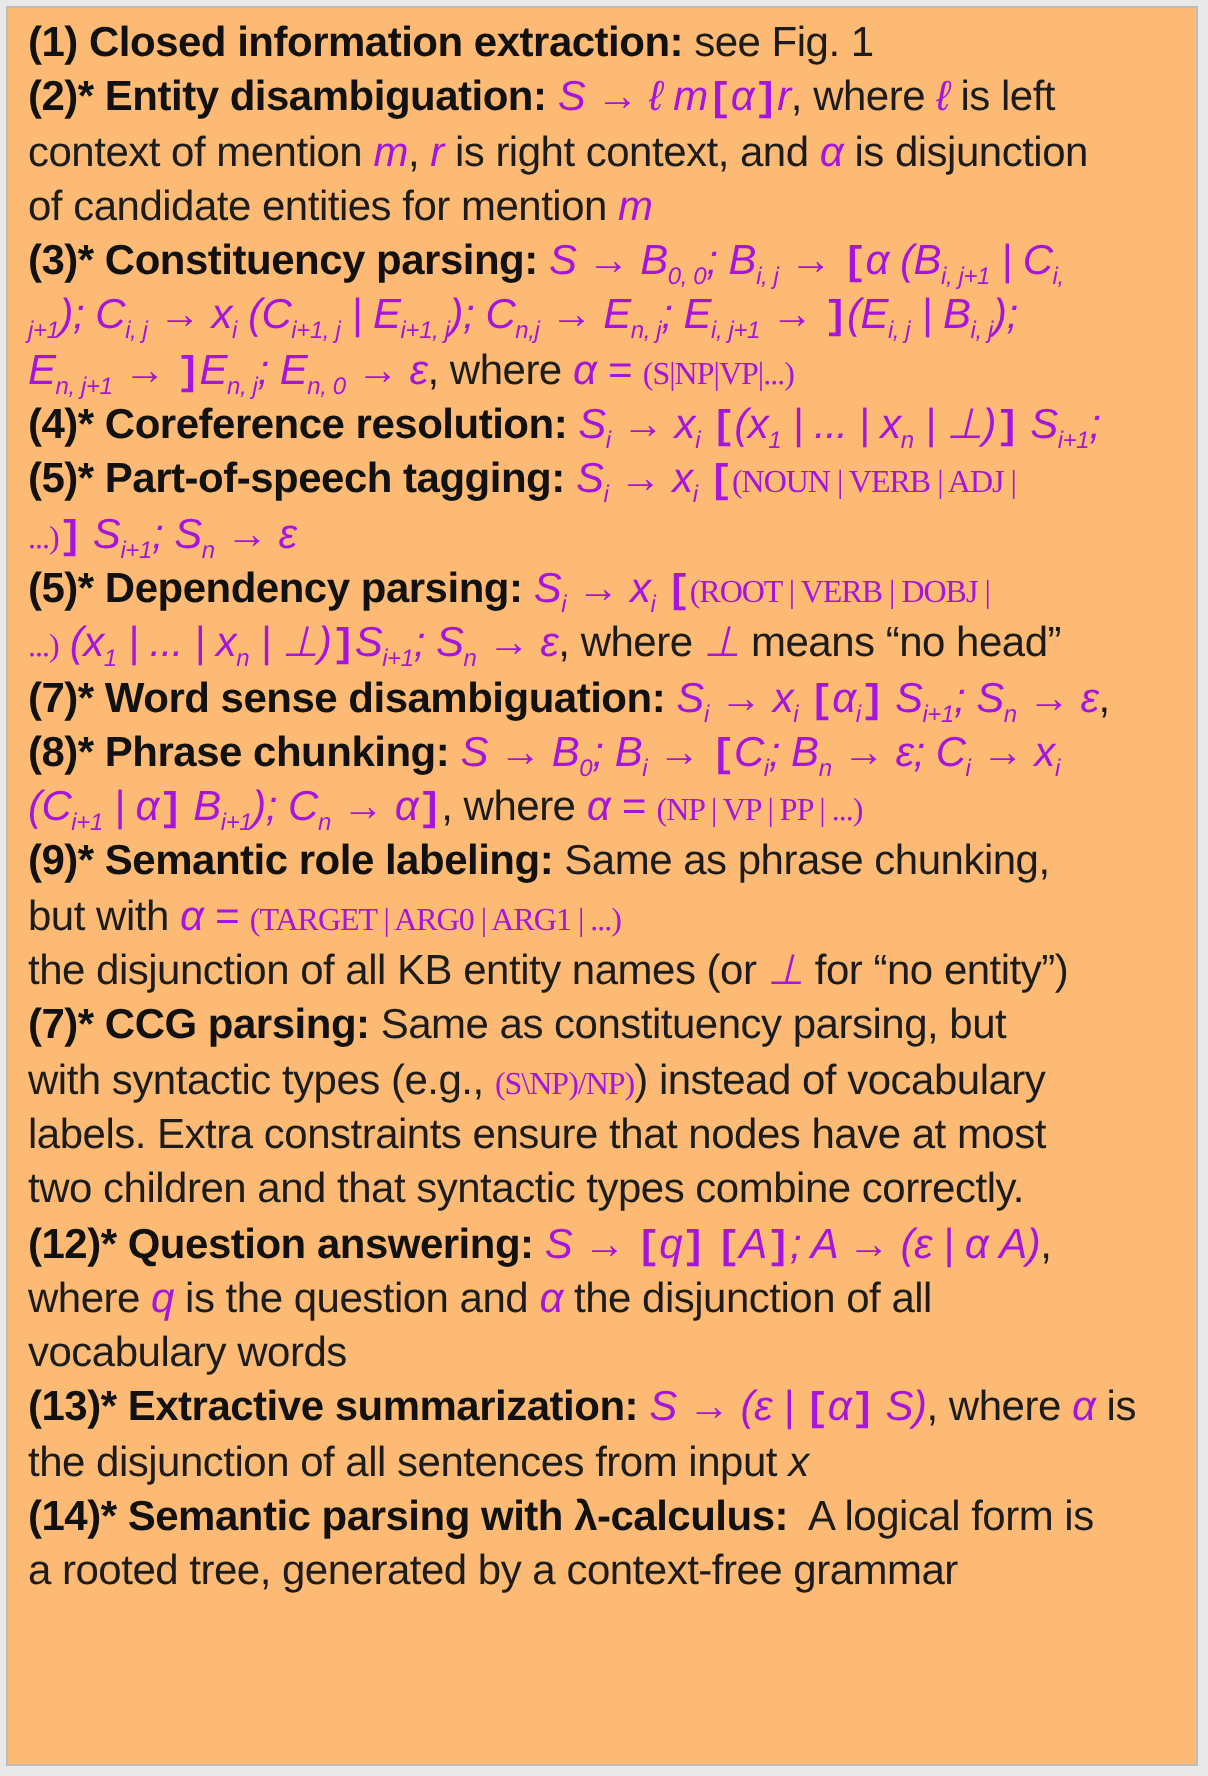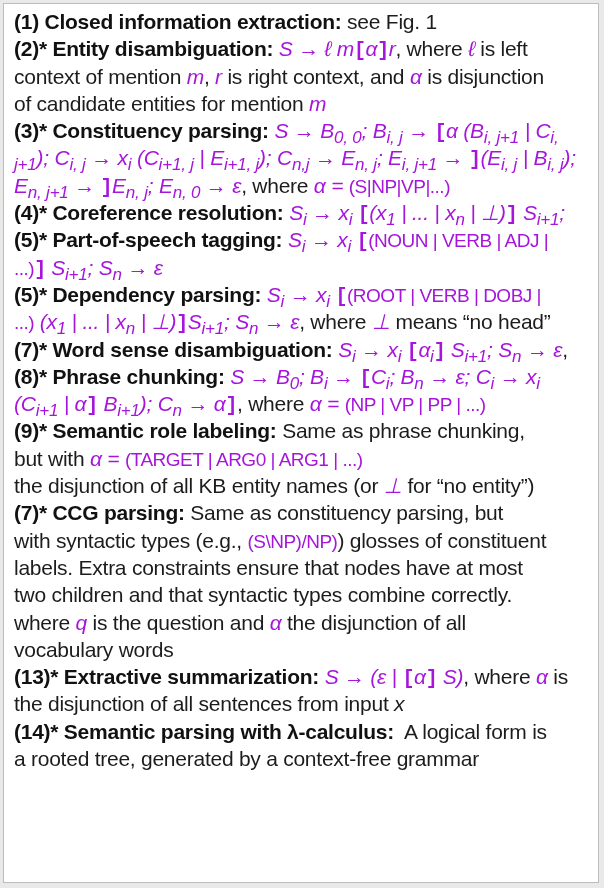--- a/index.html
+++ b/index.html
@@ -27,60 +27,61 @@
     color:#1c1c1c;
     letter-spacing:-0.25px;
   }
   
   .sg-h{font-weight:bold;color:#111;}
   .sg-t{color:#1c1c1c;}
   .sg-ti{color:#1c1c1c;font-style:italic;}
   .sg-m{color:var(--accent,#a615db);font-style:italic;}
   .sg-ms{
     color:var(--accent,#a615db);font-style:italic;
-    font-size:17px;vertical-align:-5px;letter-spacing:-0.2px;
+    font-size:12px;vertical-align:-5px;letter-spacing:-0.2px;
   }
   .sg-c{
     color:var(--accent,#a615db);
-    font-family:Liberation Sans, sans-serif;
-    font-size:19px;letter-spacing:-0.5px;
+    font-family:Liberation Serif, serif;
+    font-size:16px;letter-spacing:-0.5px;
   }
   .sg-cb{
     color:var(--accent,#a615db);
     font-family:"Liberation Mono","DejaVu Sans Mono",monospace;
     font-weight:bold;font-size:20px;letter-spacing:-0.5px;
   }
 </style>
 </head>
 <body style="background: rgb(233, 233, 233);">
 
-<div class="panel" style="background: #ffffff; border-color: rgb(188, 188, 188);">
+<div class="panel" style="background: #fdba74; border-color: rgb(188, 188, 188);">
   <div>
       <div class="line"><span class="sg-h">(1) Closed information extraction:</span><span class="sg-t"> see Fig. 1</span></div>
       <div class="line"><span class="sg-h">(2)* Entity disambiguation:</span><span class="sg-t"> </span><span class="sg-m">S → ℓ m</span><span class="sg-cb">[</span><span class="sg-m">α</span><span class="sg-cb">]</span><span class="sg-m">r</span><span class="sg-t">, where </span><span class="sg-m">ℓ</span><span class="sg-t"> is left</span></div>
       <div class="line"><span class="sg-t">context of mention </span><span class="sg-m">m</span><span class="sg-t">, </span><span class="sg-m">r</span><span class="sg-t"> is right context, and </span><span class="sg-m">α</span><span class="sg-t"> is disjunction</span></div>
       <div class="line"><span class="sg-t">of candidate entities for mention </span><span class="sg-m">m</span></div>
       <div class="line"><span class="sg-h">(3)* Constituency parsing:</span><span class="sg-t"> </span><span class="sg-m">S → B</span><span class="sg-ms">0, 0</span><span class="sg-m">; B</span><span class="sg-ms">i, j</span><span class="sg-m"> → </span><span class="sg-cb">[</span><span class="sg-m">α (B</span><span class="sg-ms">i, j+1</span><span class="sg-m"> | C</span><span class="sg-ms">i,</span></div>
       <div class="line"><span class="sg-ms">j+1</span><span class="sg-m">); C</span><span class="sg-ms">i, j</span><span class="sg-m"> → x</span><span class="sg-ms">i</span><span class="sg-m"> (C</span><span class="sg-ms">i+1, j</span><span class="sg-m"> | E</span><span class="sg-ms">i+1, j</span><span class="sg-m">); C</span><span class="sg-ms">n,j</span><span class="sg-m"> → E</span><span class="sg-ms">n, j</span><span class="sg-m">; E</span><span class="sg-ms">i, j+1</span><span class="sg-m"> → </span><span class="sg-cb">]</span><span class="sg-m">(E</span><span class="sg-ms">i, j</span><span class="sg-m"> | B</span><span class="sg-ms">i, j</span><span class="sg-m">);</span></div>
       <div class="line"><span class="sg-m">E</span><span class="sg-ms">n, j+1</span><span class="sg-m"> → </span><span class="sg-cb">]</span><span class="sg-m">E</span><span class="sg-ms">n, j</span><span class="sg-m">; E</span><span class="sg-ms">n, 0</span><span class="sg-m"> → ε</span><span class="sg-t">, where </span><span class="sg-m">α = </span><span class="sg-c">(S|NP|VP|...)</span></div>
       <div class="line"><span class="sg-h">(4)* Coreference resolution:</span><span class="sg-t"> </span><span class="sg-m">S</span><span class="sg-ms">i</span><span class="sg-m"> → x</span><span class="sg-ms">i</span><span class="sg-m"> </span><span class="sg-cb">[</span><span class="sg-m">(x</span><span class="sg-ms">1</span><span class="sg-m"> | ... | x</span><span class="sg-ms">n</span><span class="sg-m"> | ⊥)</span><span class="sg-cb">]</span><span class="sg-m"> S</span><span class="sg-ms">i+1</span><span class="sg-m">;</span></div>
       <div class="line"><span class="sg-h">(5)* Part-of-speech tagging:</span><span class="sg-t"> </span><span class="sg-m">S</span><span class="sg-ms">i</span><span class="sg-m"> → x</span><span class="sg-ms">i</span><span class="sg-m"> </span><span class="sg-cb">[</span><span class="sg-c">(NOUN | VERB | ADJ |</span></div>
       <div class="line"><span class="sg-c">...)</span><span class="sg-cb">]</span><span class="sg-m"> S</span><span class="sg-ms">i+1</span><span class="sg-m">; S</span><span class="sg-ms">n</span><span class="sg-m"> → ε</span></div>
       <div class="line"><span class="sg-h">(5)* Dependency parsing:</span><span class="sg-t"> </span><span class="sg-m">S</span><span class="sg-ms">i</span><span class="sg-m"> → x</span><span class="sg-ms">i</span><span class="sg-m"> </span><span class="sg-cb">[</span><span class="sg-c">(ROOT | VERB | DOBJ |</span></div>
       <div class="line"><span class="sg-c">...)</span><span class="sg-m"> (x</span><span class="sg-ms">1</span><span class="sg-m"> | ... | x</span><span class="sg-ms">n</span><span class="sg-m"> | ⊥)</span><span class="sg-cb">]</span><span class="sg-m">S</span><span class="sg-ms">i+1</span><span class="sg-m">; S</span><span class="sg-ms">n</span><span class="sg-m"> → ε</span><span class="sg-t">, where </span><span class="sg-m">⊥</span><span class="sg-t"> means “no head”</span></div>
       <div class="line"><span class="sg-h">(7)* Word sense disambiguation:</span><span class="sg-t"> </span><span class="sg-m">S</span><span class="sg-ms">i</span><span class="sg-m"> → x</span><span class="sg-ms">i</span><span class="sg-m"> </span><span class="sg-cb">[</span><span class="sg-m">α</span><span class="sg-ms">i</span><span class="sg-cb">]</span><span class="sg-m"> S</span><span class="sg-ms">i+1</span><span class="sg-m">; S</span><span class="sg-ms">n</span><span class="sg-m"> → ε</span><span class="sg-t">,</span></div>
       <div class="line"><span class="sg-h">(8)* Phrase chunking:</span><span class="sg-t"> </span><span class="sg-m">S → B</span><span class="sg-ms">0</span><span class="sg-m">; B</span><span class="sg-ms">i</span><span class="sg-m"> → </span><span class="sg-cb">[</span><span class="sg-m">C</span><span class="sg-ms">i</span><span class="sg-m">; B</span><span class="sg-ms">n</span><span class="sg-m"> → ε; C</span><span class="sg-ms">i</span><span class="sg-m"> → x</span><span class="sg-ms">i</span></div>
       <div class="line"><span class="sg-m">(C</span><span class="sg-ms">i+1</span><span class="sg-m"> | α</span><span class="sg-cb">]</span><span class="sg-m"> B</span><span class="sg-ms">i+1</span><span class="sg-m">); C</span><span class="sg-ms">n</span><span class="sg-m"> → α</span><span class="sg-cb">]</span><span class="sg-t">, where </span><span class="sg-m">α = </span><span class="sg-c">(NP | VP | PP | ...)</span></div>
       <div class="line"><span class="sg-h">(9)* Semantic role labeling:</span><span class="sg-t"> Same as phrase chunking,</span></div>
       <div class="line"><span class="sg-t">but with </span><span class="sg-m">α = </span><span class="sg-c">(TARGET | ARG0 | ARG1 | ...)</span></div>
       <div class="line"><span class="sg-t">the disjunction of all KB entity names (or </span><span class="sg-m">⊥</span><span class="sg-t"> for “no entity”)</span></div>
       <div class="line"><span class="sg-h">(7)* CCG parsing:</span><span class="sg-t"> Same as constituency parsing, but</span></div>
-      <div class="line"><span class="sg-t">with syntactic types (e.g., </span><span class="sg-c">(S\NP)/NP)</span><span class="sg-t">) glosses of constituent</span></div>
+      <div class="line"><span class="sg-t">with syntactic types (e.g., </span><span class="sg-c">(S\NP)/NP)</span><span class="sg-t">) instead of vocabulary</span></div>
       <div class="line"><span class="sg-t">labels. Extra constraints ensure that nodes have at most</span></div>
       <div class="line"><span class="sg-t">two children and that syntactic types combine correctly.</span></div>
+      <div class="line"><span class="sg-h">(12)* Question answering:</span><span class="sg-t"> </span><span class="sg-m">S → </span><span class="sg-cb">[</span><span class="sg-m">q</span><span class="sg-cb">]</span><span class="sg-m"> </span><span class="sg-cb">[</span><span class="sg-m">A</span><span class="sg-cb">]</span><span class="sg-m">; A → (ε | α A)</span><span class="sg-t">,</span></div>
       <div class="line"><span class="sg-t">where </span><span class="sg-m">q</span><span class="sg-t"> is the question and </span><span class="sg-m">α</span><span class="sg-t"> the disjunction of all</span></div>
       <div class="line"><span class="sg-t">vocabulary words</span></div>
       <div class="line"><span class="sg-h">(13)* Extractive summarization:</span><span class="sg-t"> </span><span class="sg-m">S → (ε | </span><span class="sg-cb">[</span><span class="sg-m">α</span><span class="sg-cb">]</span><span class="sg-m"> S)</span><span class="sg-t">, where </span><span class="sg-m">α</span><span class="sg-t"> is</span></div>
       <div class="line"><span class="sg-t">the disjunction of all sentences from input </span><span class="sg-ti">x</span></div>
       <div class="line"><span class="sg-h">(14)* Semantic parsing with λ-calculus:</span><span class="sg-t">  A logical form is</span></div>
       <div class="line"><span class="sg-t">a rooted tree, generated by a context-free grammar</span></div>
     </div>
 </div>
 
 </body></html>

